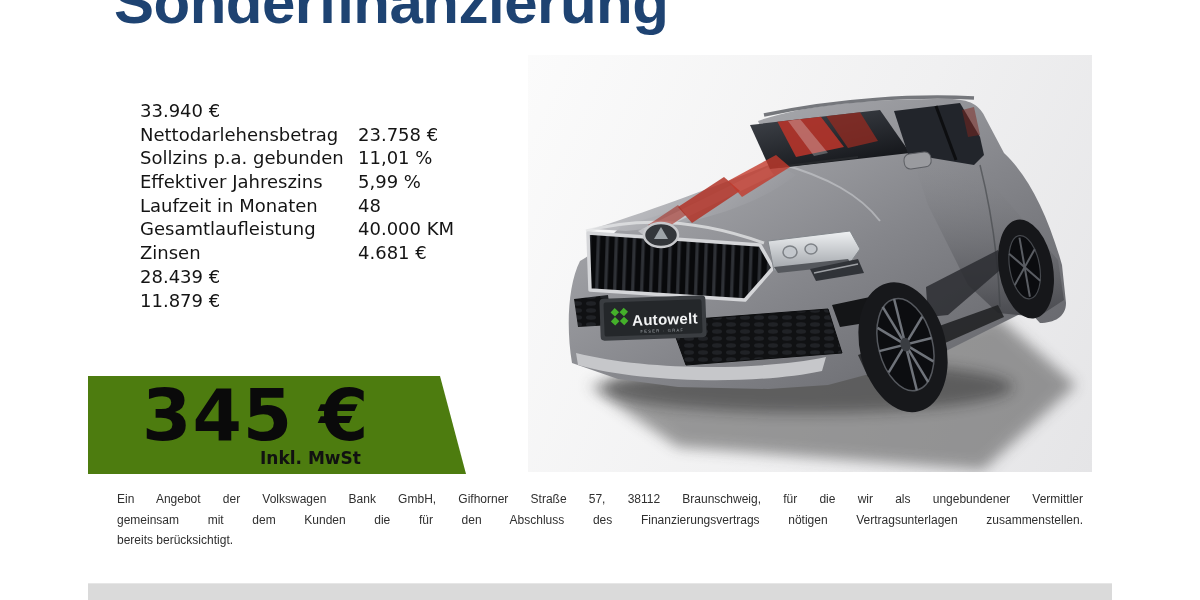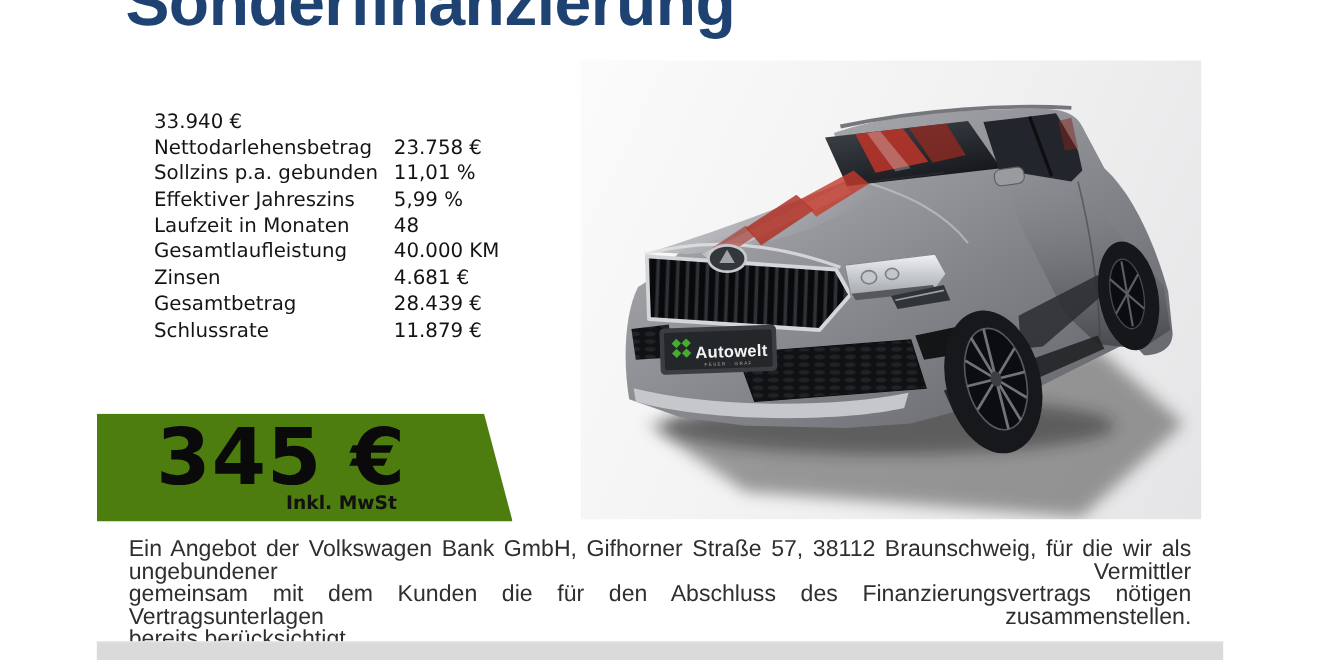--- a/index.html
+++ b/index.html
@@ -40,21 +40,21 @@
 
   
   #photo{
     left:528px;top:55px;width:564px;height:417px;
     background:linear-gradient(115deg,#fbfbfb,#f0f0f1 55%,#e5e5e7);
   }
 
   
   #disclaimer{
     left:117px;top:489px;width:966px;color:#2f2f2f;
-    font-family:"Liberation Sans",sans-serif;font-size:21px;line-height:20.5px;
+    font-family:"Liberation Sans",sans-serif;font-size:12px;line-height:20.5px;
   }
   #disclaimer .just{text-align:justify;text-align-last:justify}
 
   
   #footer-bar{left:88px;top:583px;width:1024px;height:17px;background:#dadada;border-top:1px solid #e6e6e6}
 </style>
 </head>
 <body>
 
 <div id="title" class="abs">Sonderfinanzierung</div>
@@ -81,25 +81,23 @@
     </div>
   <div class="row">
       <span class="lbl">Gesamtlaufleistung</span>
       <span class="val">40.000 KM</span>
     </div>
   <div class="row">
       <span class="lbl">Zinsen</span>
       <span class="val">4.681 €</span>
     </div>
   <div class="row">
-      <span class="lbl">Gesamtbetrag</span>
       <span class="val">28.439 €</span>
     </div>
   <div class="row">
-      <span class="lbl">Schlussrate</span>
       <span class="val">11.879 €</span>
     </div>
 </div>
 
 <div id="badge" class="abs">
   <div id="amount" class="abs">345 €</div>
   <div id="mwst" class="abs">Inkl. MwSt</div>
 </div>
 
 <div id="photo" class="abs">

